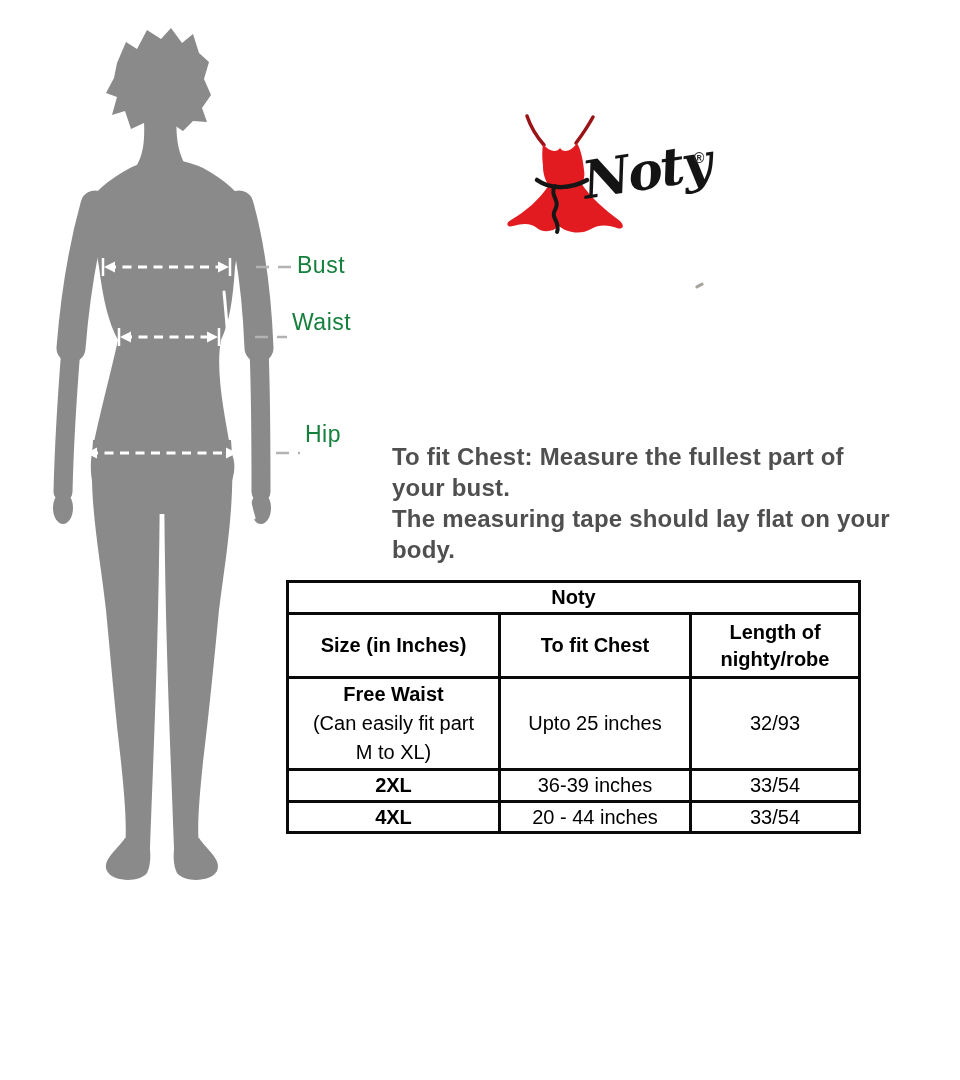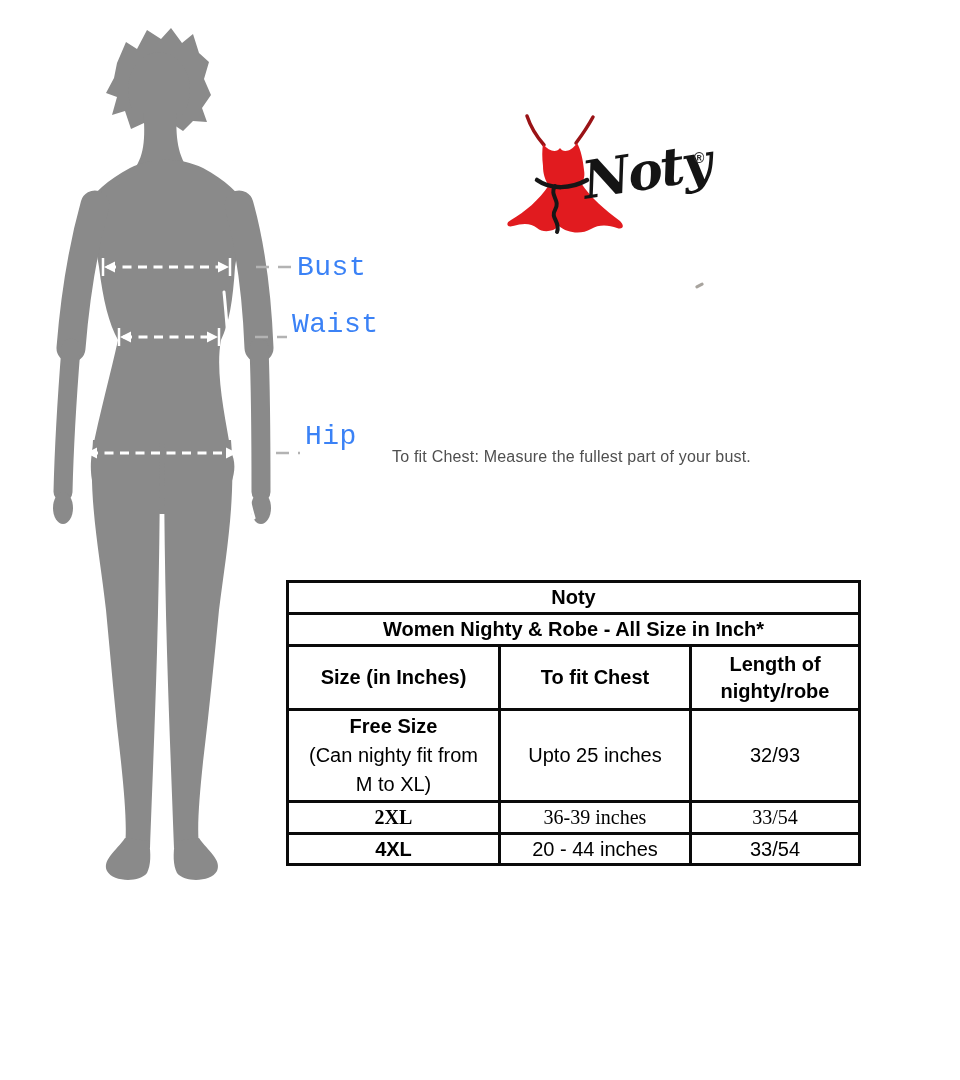--- a/index.html
+++ b/index.html
@@ -4,22 +4,22 @@
 <style>
   html,body{margin:0;padding:0;}
   body{
     width:960px;height:1080px;background:#ffffff;position:relative;overflow:hidden;
     font-family:"Liberation Sans",sans-serif;
   }
   
   .figure-area{position:absolute;left:0;top:0;width:360px;height:910px;}
   .figure-area svg{position:absolute;left:0;top:0;}
   .m-label{
-    position:absolute;font-size:28px;color:#3b82f6;letter-spacing:0.5px;
-    font-family:Liberation Mono, monospace;
+    position:absolute;font-size:23px;color:#15803d;letter-spacing:0.5px;
+    font-family:Liberation Sans, sans-serif;
   }
   .m-label.bust{left:297px;top:252px;}
   .m-label.waist{left:292px;top:309px;}
   .m-label.hip{left:305px;top:421px;}
   
   .logo-area{position:absolute;left:490px;top:100px;width:270px;height:200px;}
   .dress-svg{position:absolute;left:7px;top:6px;}
   .brand-script{
     position:absolute;left:92px;top:40px;
     font-family:"DejaVu Serif",serif;font-style:italic;font-weight:bold;
@@ -27,37 +27,37 @@
     transform:rotate(-9deg);white-space:nowrap;
   }
   .reg-mark{position:absolute;left:204px;top:50px;font-size:14px;color:#2e2e2e;font-weight:bold;}
   .smudge{
     position:absolute;left:695px;top:284px;width:9px;height:3px;background:#a8a49e;
     border-radius:2px;transform:rotate(-28deg);
   }
   
   .instructions{
     position:absolute;left:392px;top:441px;width:500px;
-    font-size:16px;font-weight:400;color:#4f4f4f;line-height:31px;letter-spacing:0.2px;
+    font-size:24px;font-weight:700;color:#4f4f4f;line-height:31px;letter-spacing:0.2px;
   }
   
   table.size-table{
     position:absolute;left:286px;top:580px;width:572px;
     border-collapse:collapse;table-layout:fixed;color:#000;
   }
   table.size-table td{
     border:3px solid #0a0a0a;text-align:center;vertical-align:middle;
     padding:0;font-size:20px;overflow:hidden;
   }
   .b{font-weight:bold;}
   tr.row-title td{height:29px;}
   tr.row-subtitle td{height:29px;}
   tr.row-head td{height:61px;line-height:27px;padding:0 18px;}
   tr.row-free td{height:89px;line-height:29px;}
-  tr.row-2xl td{height:29px;font-family:Liberation Serif, serif;}
+  tr.row-2xl td{height:29px;}
   tr.row-4xl td{height:28px;}
 </style>
 </head>
 <body>
 
 <div class="figure-area">
   <svg width="360" height="910" viewBox="0 0 360 910">
     <g fill="#8a8a8a" stroke="none">
 
       <path d="M117,63 L126,42 L137,49 L147,30 L161,39 L171,28 L182,43 L193,34
@@ -150,44 +150,42 @@
       <path d="M58,80 C52,90 64,94 58,104 C53,112 64,116 60,126" stroke-width="4"></path>
     </g>
   </svg>
   <span class="brand-script">Noty</span>
   <span class="reg-mark">®</span>
 </div>
 <div class="smudge"></div>
 
 <div class="instructions">
   <div>To fit Chest: Measure the fullest part of your bust.</div>
+  <div>The measuring tape should lay flat on your body.</div>
 </div>
 
 <table class="size-table">
   <colgroup>
       <col style="width:212px">
       <col style="width:191px">
       <col style="width:169px">
     </colgroup>
   <tbody>
       <tr class="row-title">
     <td colspan="3" class="b">Noty</td>
   </tr>
-  <tr class="row-subtitle">
-    <td colspan="3" class="b">Women Nighty &amp; Robe - All Size in Inch*</td>
-  </tr>
   <tr class="row-head">
     <td class="b">Size (in Inches)</td>
     <td class="b">To fit Chest</td>
     <td class="b">Length of nighty/robe</td>
   </tr>
   <tr class="row-free">
     <td>
-      <div class="b">Free Size</div>
-      <div>(Can nighty fit  from</div>
+      <div class="b">Free Waist</div>
+      <div>(Can easily fit  part</div>
       <div>M to XL)</div>
     </td>
     <td>Upto 25 inches</td>
     <td>32/93</td>
   </tr>
   <tr class="row-2xl">
     <td class="b">2XL</td>
     <td>36-39 inches</td>
     <td>33/54</td>
   </tr>

